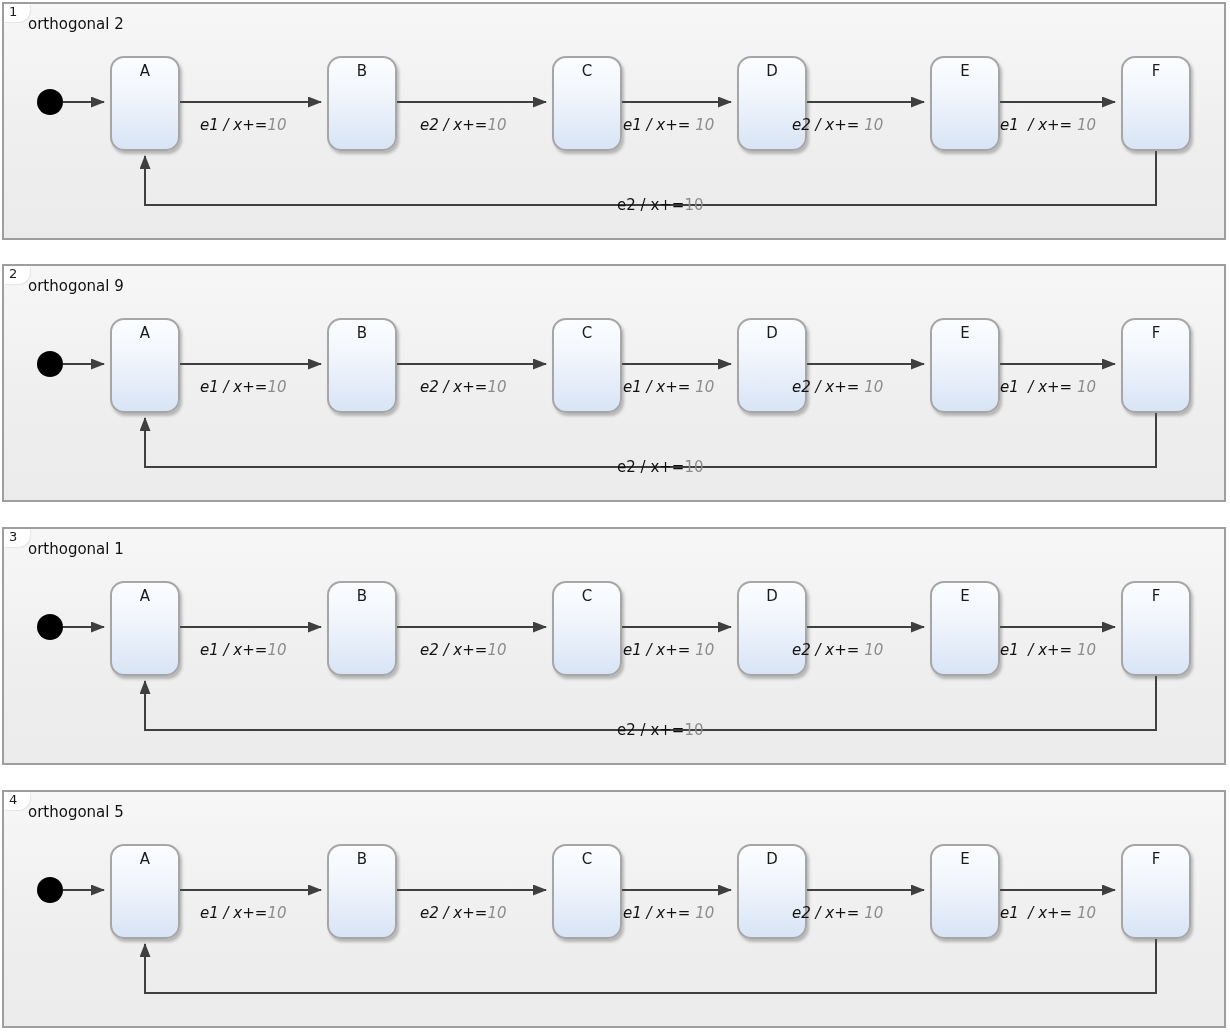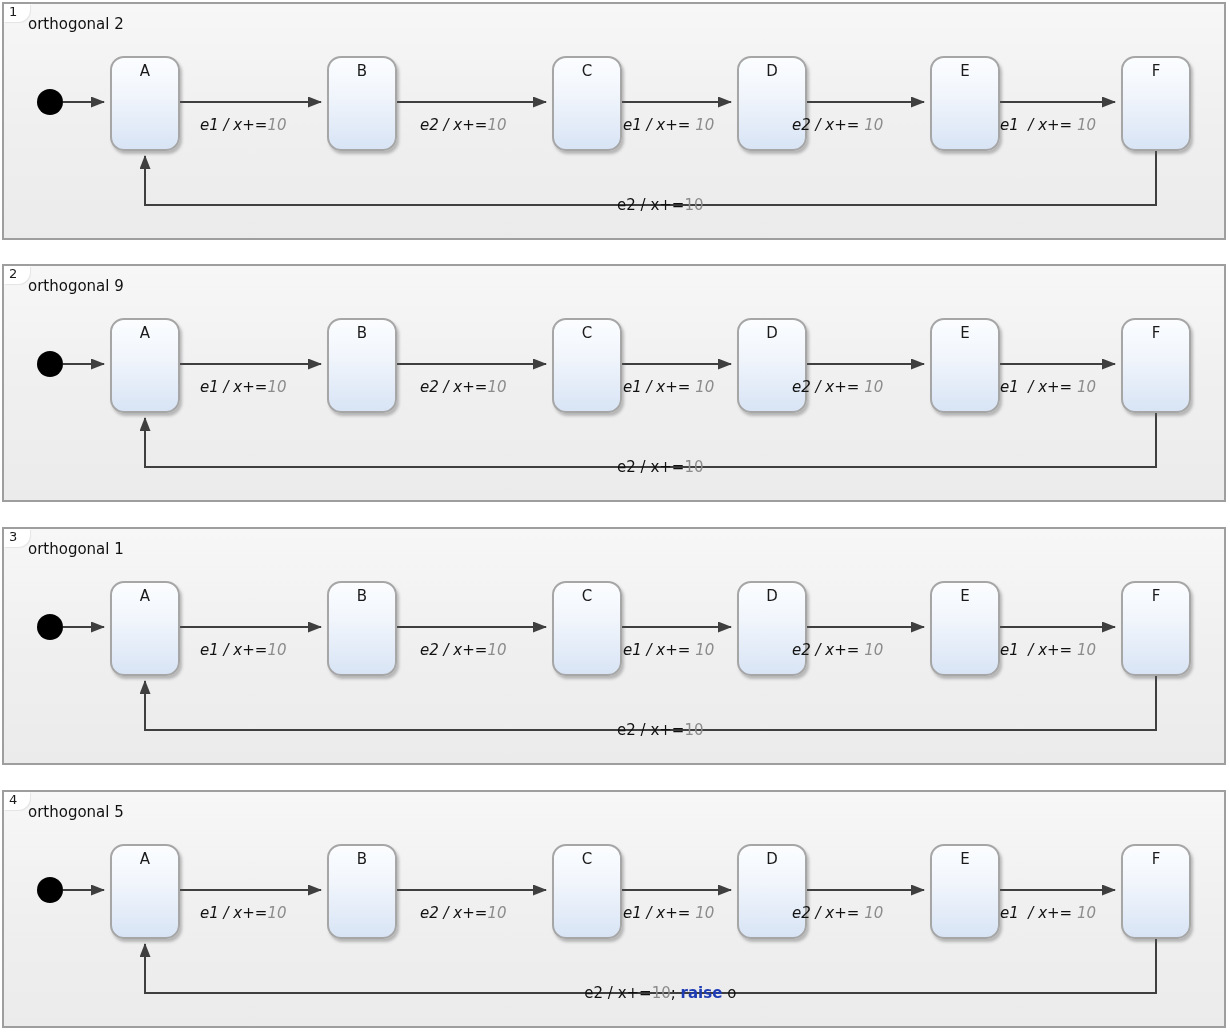--- a/index.html
+++ b/index.html
@@ -311,17 +311,14 @@
     <div class="state s-f">
         <span class="sname">F</span>
       </div>
 
     <div class="lbl t0"><span>e1 / x+=</span><span class="num">10</span></div>
     <div class="lbl t1"><span>e2 / x+=</span><span class="num">10</span></div>
     <div class="lbl t2"><span>e1 / x+= </span><span class="num">10</span></div>
     <div class="lbl t3"><span>e2 / x+= </span><span class="num">10</span></div>
     <div class="lbl t4"><span>e1  / x+= </span><span class="num">10</span></div>
 
-    <div class="loop-lbl">
-      <span>e2 / x+=</span><span class="num">10</span><span>; </span><span class="kw">raise</span><span> o</span>
-    </div>
   </div>
 </div>
 
 </body></html>

